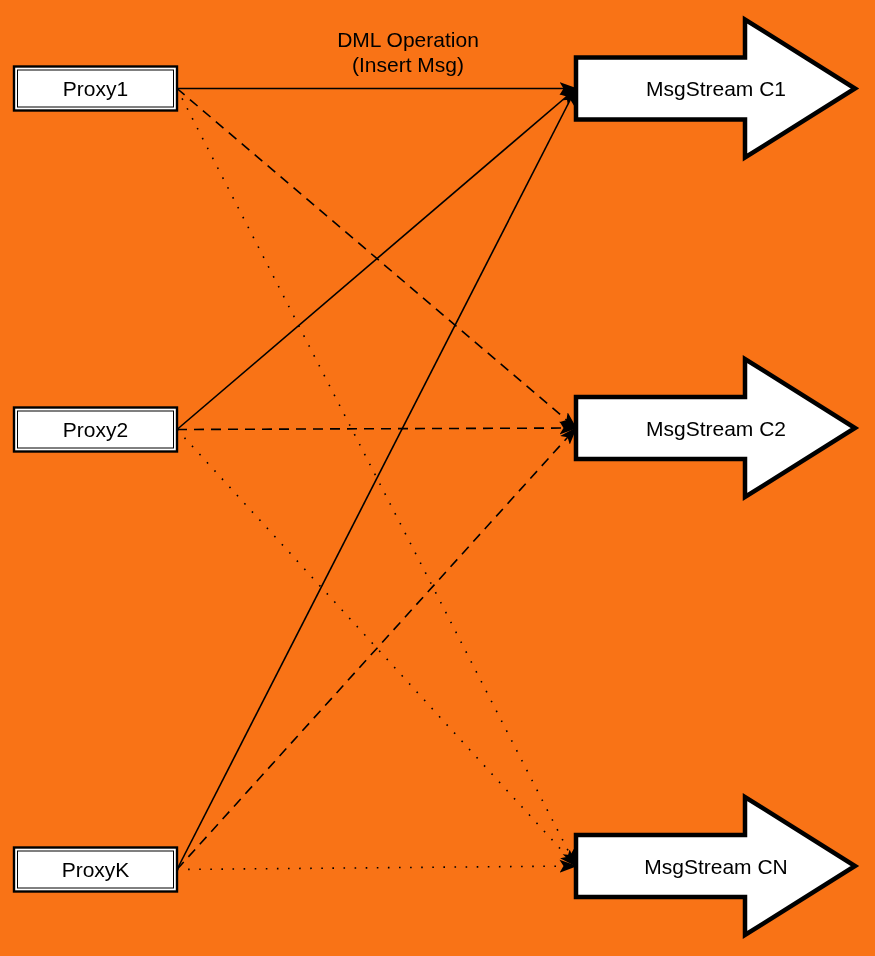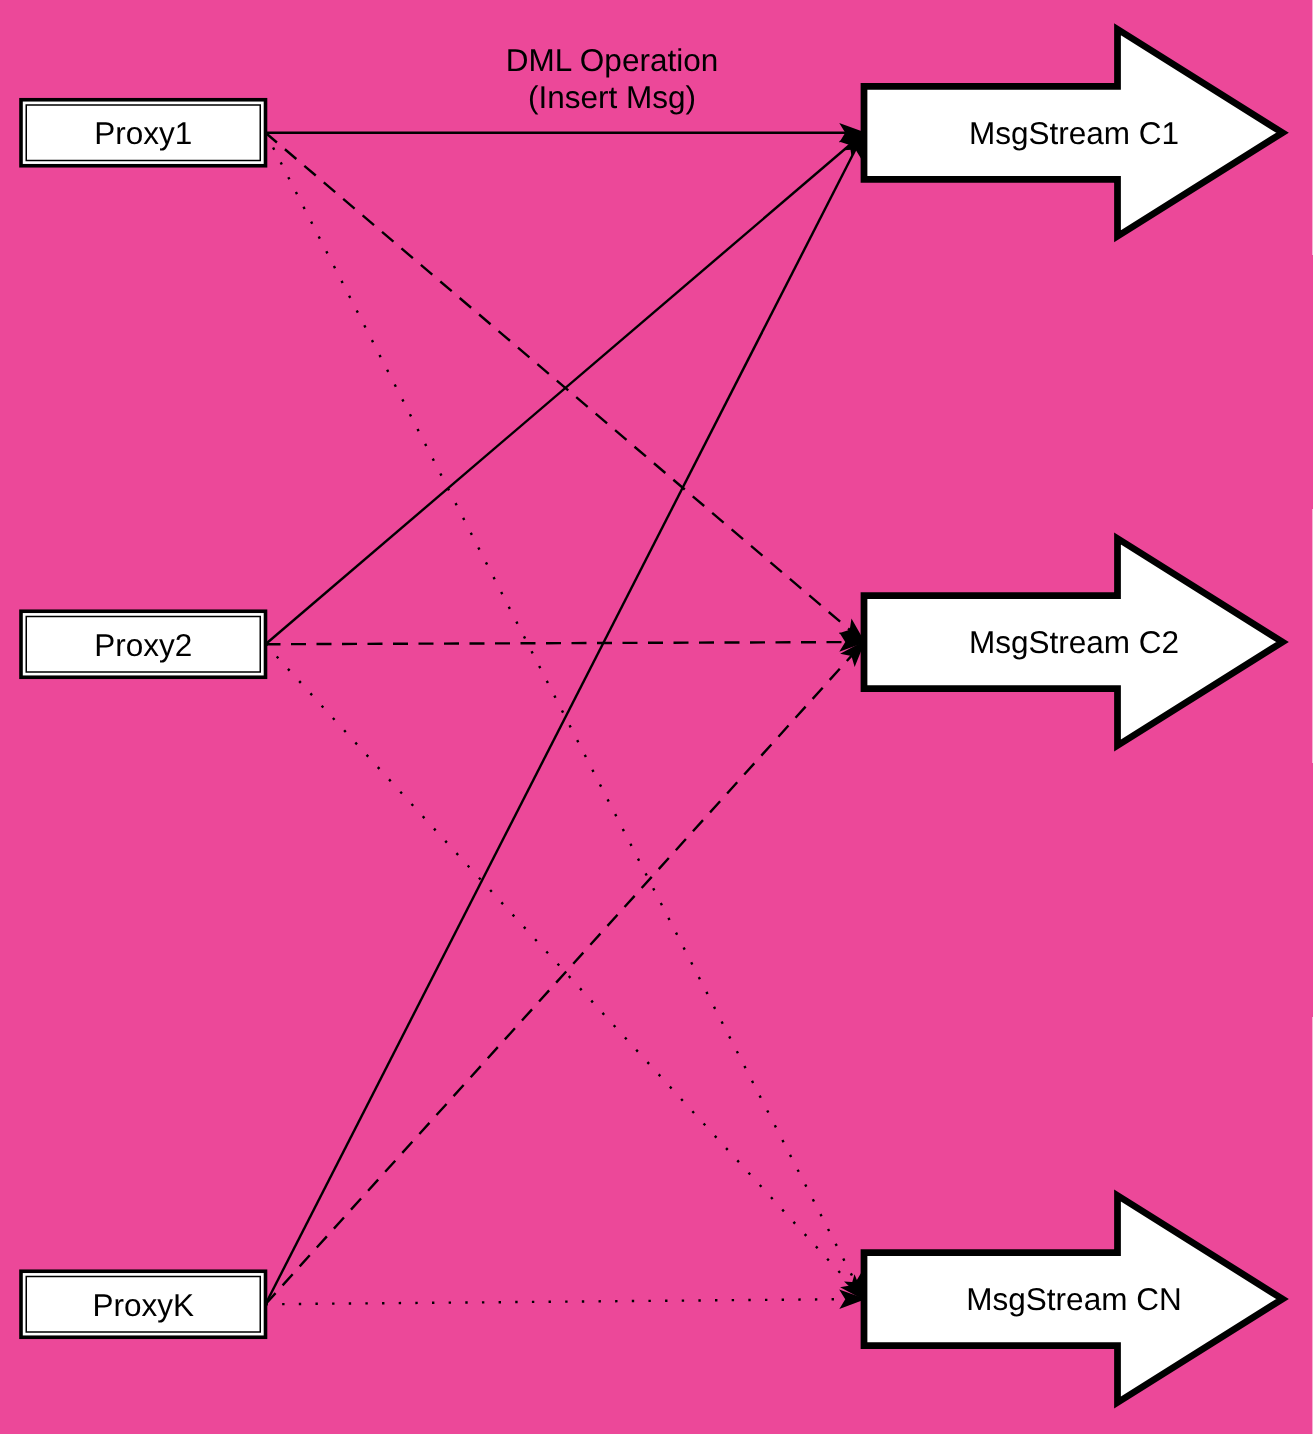--- a/index.html
+++ b/index.html
@@ -4,21 +4,21 @@
 <style>
   html, body {
     margin: 0;
     padding: 0;
     background: #ffffff;
   }
   .canvas {
     position: relative;
     width: 875px;
     height: 956px;
-    background: #ec4899;
+    background: #f97316;
     font-family: "Liberation Sans", sans-serif;
   }
   svg text {
     font-family: "Liberation Sans", sans-serif;
     font-size: 21px;
     fill: #000000;
   }
   .node-outer {
     fill: #ffffff;
     stroke: #000000;

